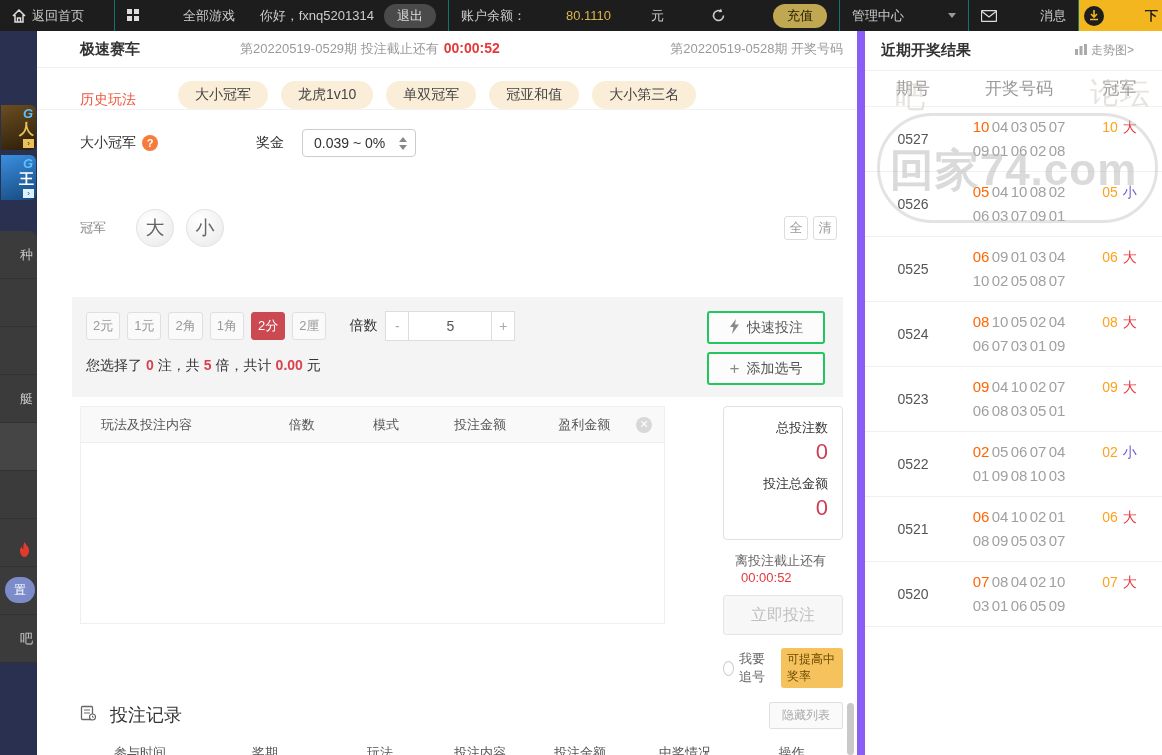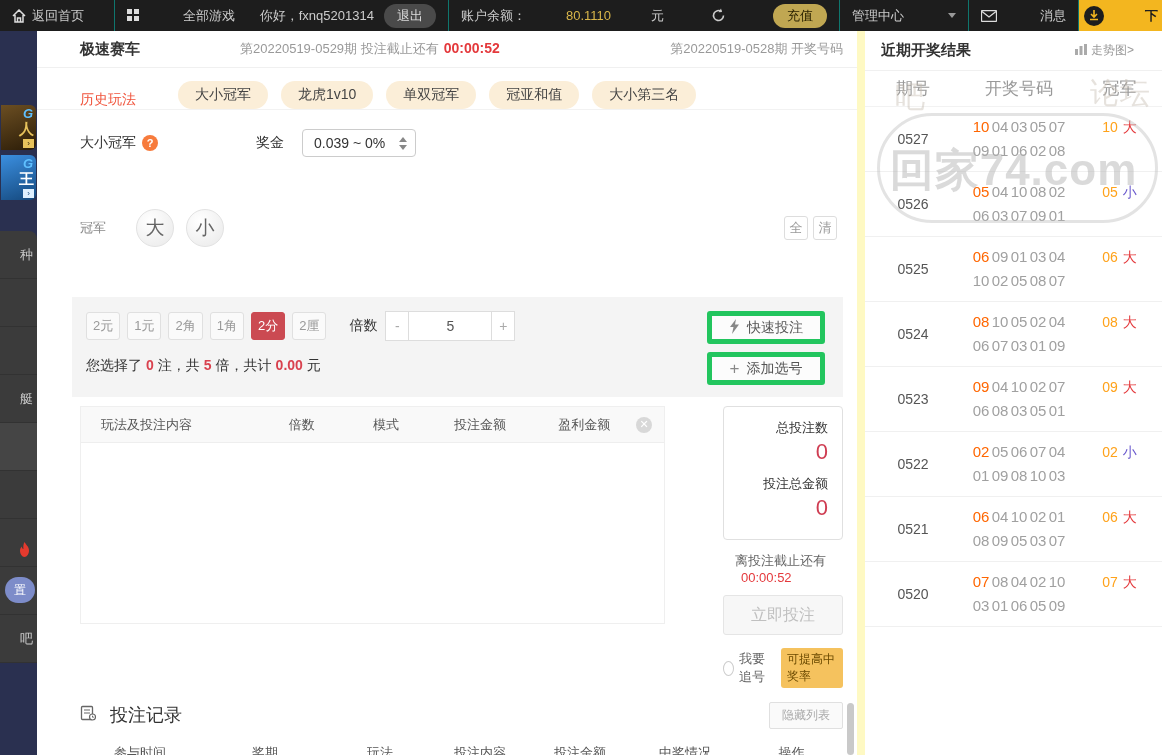--- a/index.html
+++ b/index.html
@@ -1,17 +1,17 @@
 <!DOCTYPE html>
 <html><head>
 <meta charset="utf-8">
 <style>
   * { margin:0; padding:0; box-sizing:border-box; }
   body { font-family:"Liberation Sans","DejaVu Sans",sans-serif; background:#ececec; }
-  .stage { position:relative; width:1162px; height:755px; overflow:hidden; background:#fef9c3; }
+  .stage { position:relative; width:1162px; height:755px; overflow:hidden; background:#8b5cf6; }
 
   
   .topbar { position:absolute; left:0; top:0; width:1162px; height:31px; background:#1d1d1d;
             display:flex; align-items:center; color:#ccc; font-size:13px; z-index:20; }
   .tb-group { display:flex; align-items:center; height:31px; padding:0 12px; }
   .tb-sep { border-left:1px solid #0f766e;gap:37px; }
   .tb-ico { display:inline-flex; margin-right:6px; }
   .tb-spacer { flex:1; }
   .pill-dark { background:#4a4a4a; color:#ddd; border-radius:12px; padding:3px 13px; margin-left:10px; cursor:pointer; }
   .gold { color:#d9b64a; margin:0 3px; }
@@ -79,21 +79,21 @@
   .gray-panel { margin:3px 14px 0 35px; background:#f4f4f4; padding:14px 18px 16px 14px; position:relative; height:100px; }
   .amt-row { display:flex; align-items:center; }
   .chip { height:28px; min-width:34px; padding:0 6px; background:#fafafa; border:1px solid #e0e0e0; border-radius:3px;
           color:#999; font-size:13px; display:flex; align-items:center; justify-content:center; margin-right:7px; cursor:pointer; }
   .chip.sel { background:#cb4a52; border-color:#cb4a52; color:#fff; }
   .mult-lbl { margin:0 8px 0 16px; font-size:14px; color:#333; }
   .step-btn { width:24px; height:30px; background:#fff; border:1px solid #ddd; color:#aaa; font-size:14px;
               display:flex; align-items:center; justify-content:center; cursor:pointer; }
   .step-input { width:84px; height:30px; background:#fff; border:1px solid #ddd; margin:0 -1px; text-align:center;
                 font-size:14px; color:#555; display:flex; align-items:center; justify-content:center; }
-  .side-btn { position:absolute; right:18px; width:118px; height:33px; background:#fcfcfc; border:5px solid #22c55e;
+  .side-btn { position:absolute; right:18px; width:118px; height:33px; background:#fcfcfc; border:2px solid #22c55e;
               border-radius:3px; color:#555; font-size:14px; display:flex; align-items:center; justify-content:center;
               gap:7px; cursor:pointer; }
   .btn-quick { top:14px; } .btn-add { top:55px; }
   .plus-g { color:#888; font-size:17px; line-height:14px; }
   .summary { margin-top:16px; font-size:14px; color:#333; }
   .summary b { color:#d9414e; margin:0 4px; }
 
   .slip { display:flex; padding:9px 14px 0 43px; }
   .slip-table { width:585px; border:1px solid #efefef; height:218px; }
   .slip-head { display:flex; align-items:center; height:36px; background:#f9f9f9; border-bottom:1px solid #eee;

